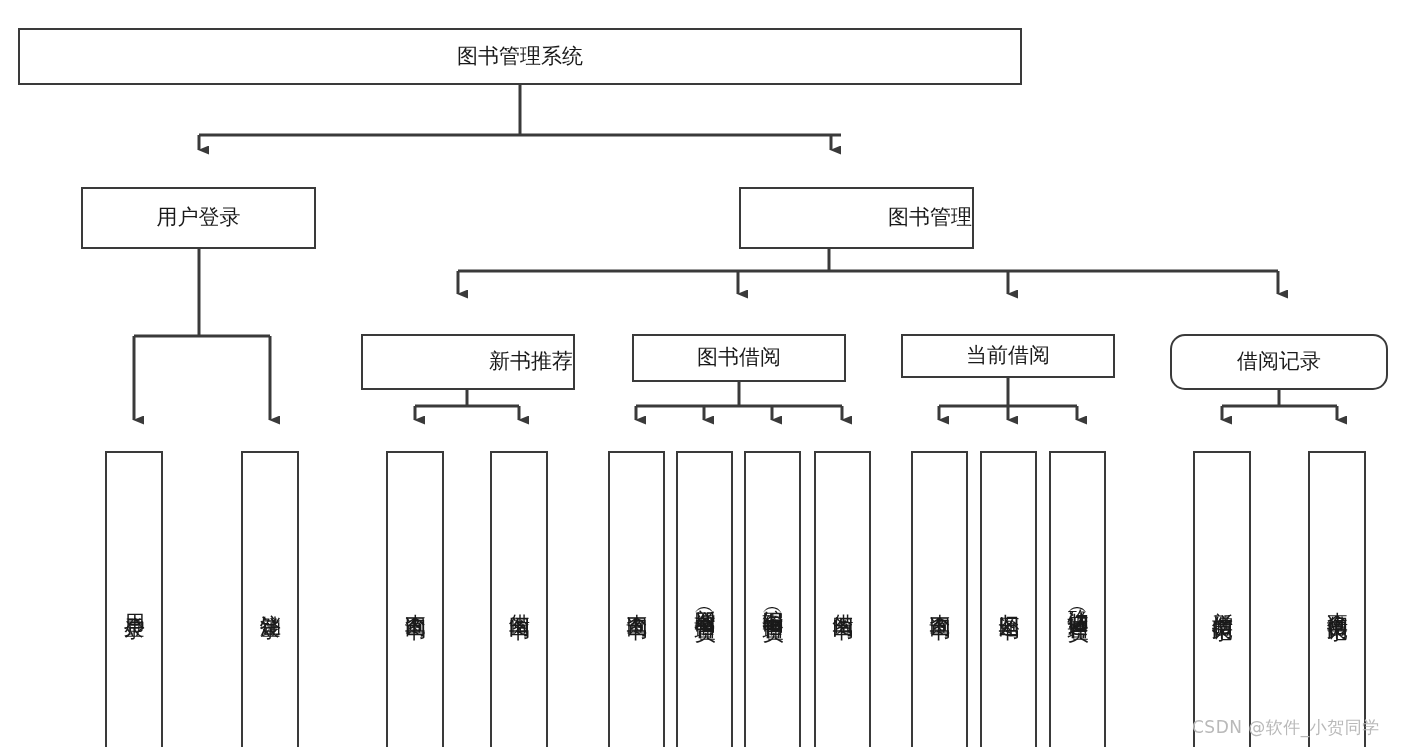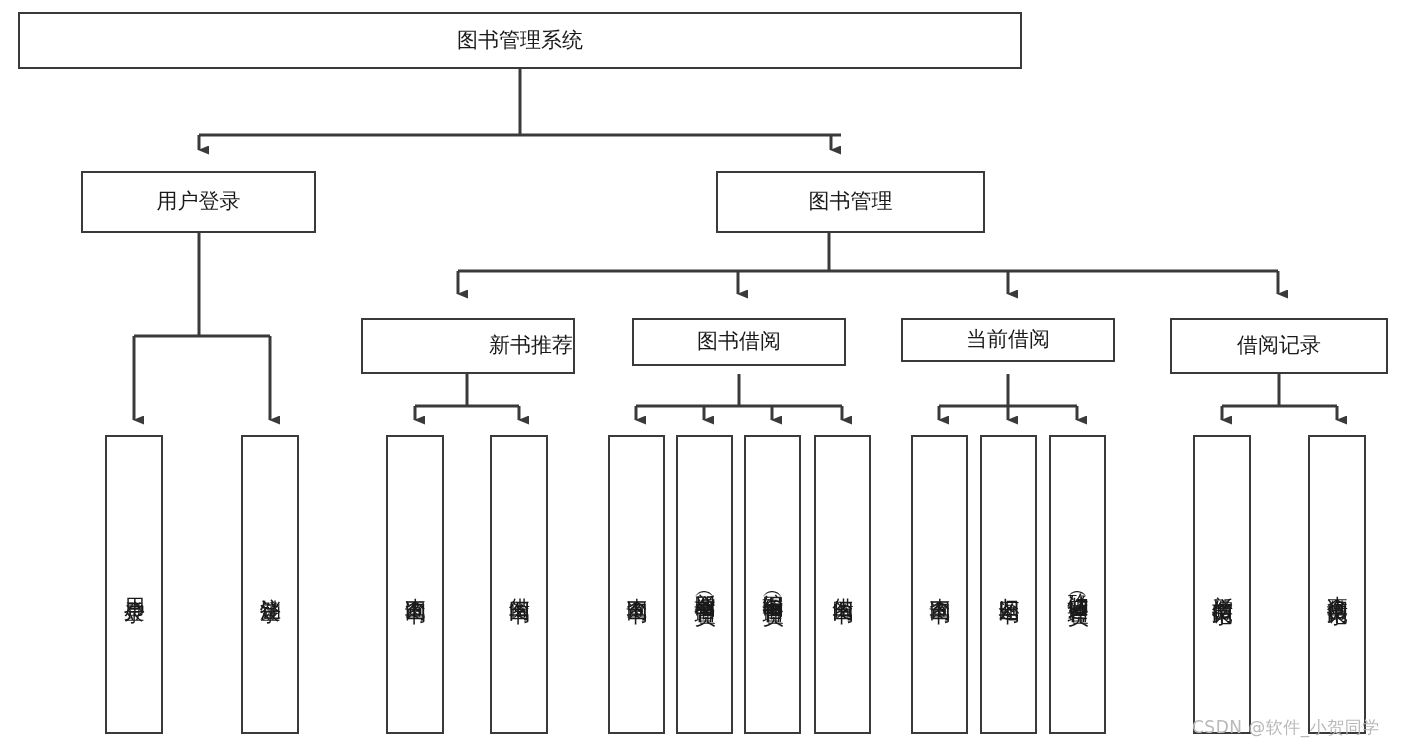--- a/index.html
+++ b/index.html
@@ -26,20 +26,21 @@
   }
   .node {
     position: absolute;
     box-sizing: border-box;
     border: 2px solid #3a3a3a;
     background: #ffffff;
     display: flex;
     align-items: center;
     justify-content: center;
     color: #1a1a1a;
+    margin-top: 16px;
   }
   .node .label {
     display: block;
     text-align: center;
     line-height: 1.12;
   }
   .node.horiz .label {
     font-size: 21px;
     white-space: nowrap;
   }
@@ -118,34 +119,34 @@
     </g>
   </svg>
 
   <div class="node horiz" style="left:18px; top:12px; width:1004px; height:57px;">
     <span class="label">图书管理系统</span>
   </div>
 
   <div class="node horiz" style="left:81px; top:171px; width:235px; height:62px;">
     <span class="label">用户登录</span>
   </div>
-  <div class="node horiz" style="left:716px; top:171px; width:269px; height:62px;">
+  <div class="node horiz" style="left:739px; top:171px; width:235px; height:62px;justify-content:flex-end;">
     <span class="label">图书管理</span>
   </div>
 
   <div class="node horiz" style="left:361px; top:318px; width:214px; height:56px;justify-content:flex-end;">
     <span class="label">新书推荐</span>
   </div>
   <div class="node horiz" style="left:632px; top:318px; width:214px; height:48px;">
     <span class="label">图书借阅</span>
   </div>
   <div class="node horiz" style="left:901px; top:318px; width:214px; height:44px;">
     <span class="label">当前借阅</span>
   </div>
-  <div class="node horiz" style="left:1170px; top:318px; width:218px; height:56px;">
+  <div class="node horiz" style="left:1170px; top:318px; width:218px; height:56px;border-radius:15px;">
     <span class="label">借阅记录</span>
   </div>
 
   <div class="node vert" style="left:105px; top:435px; width:58px; height:299px;">
     <span class="label">用户登录</span>
   </div>
   <div class="node vert" style="left:241px; top:435px; width:58px; height:299px;">
     <span class="label">注销登录</span>
   </div>
 

